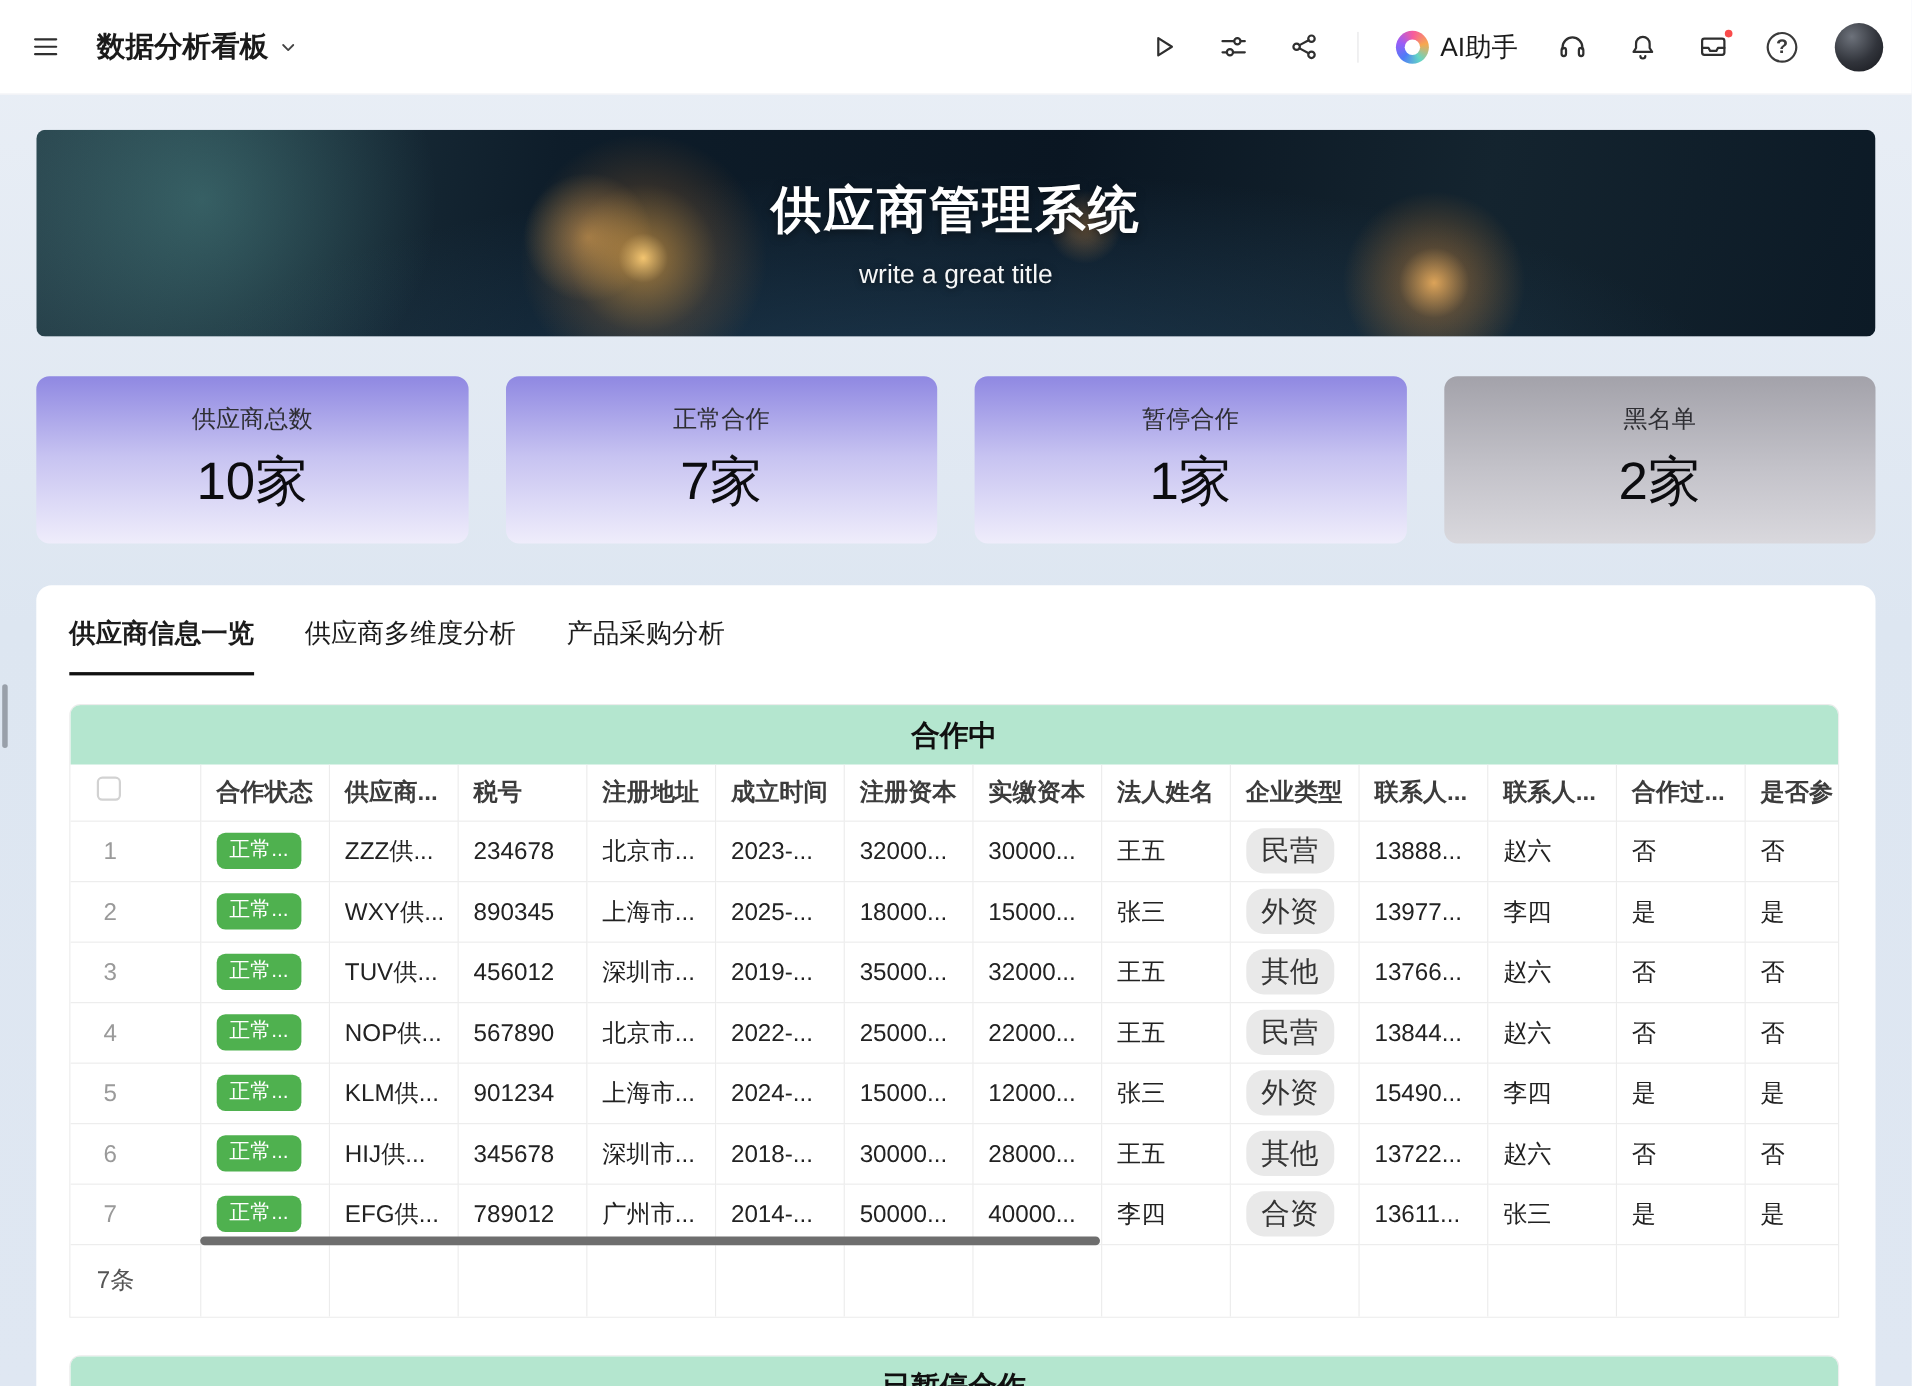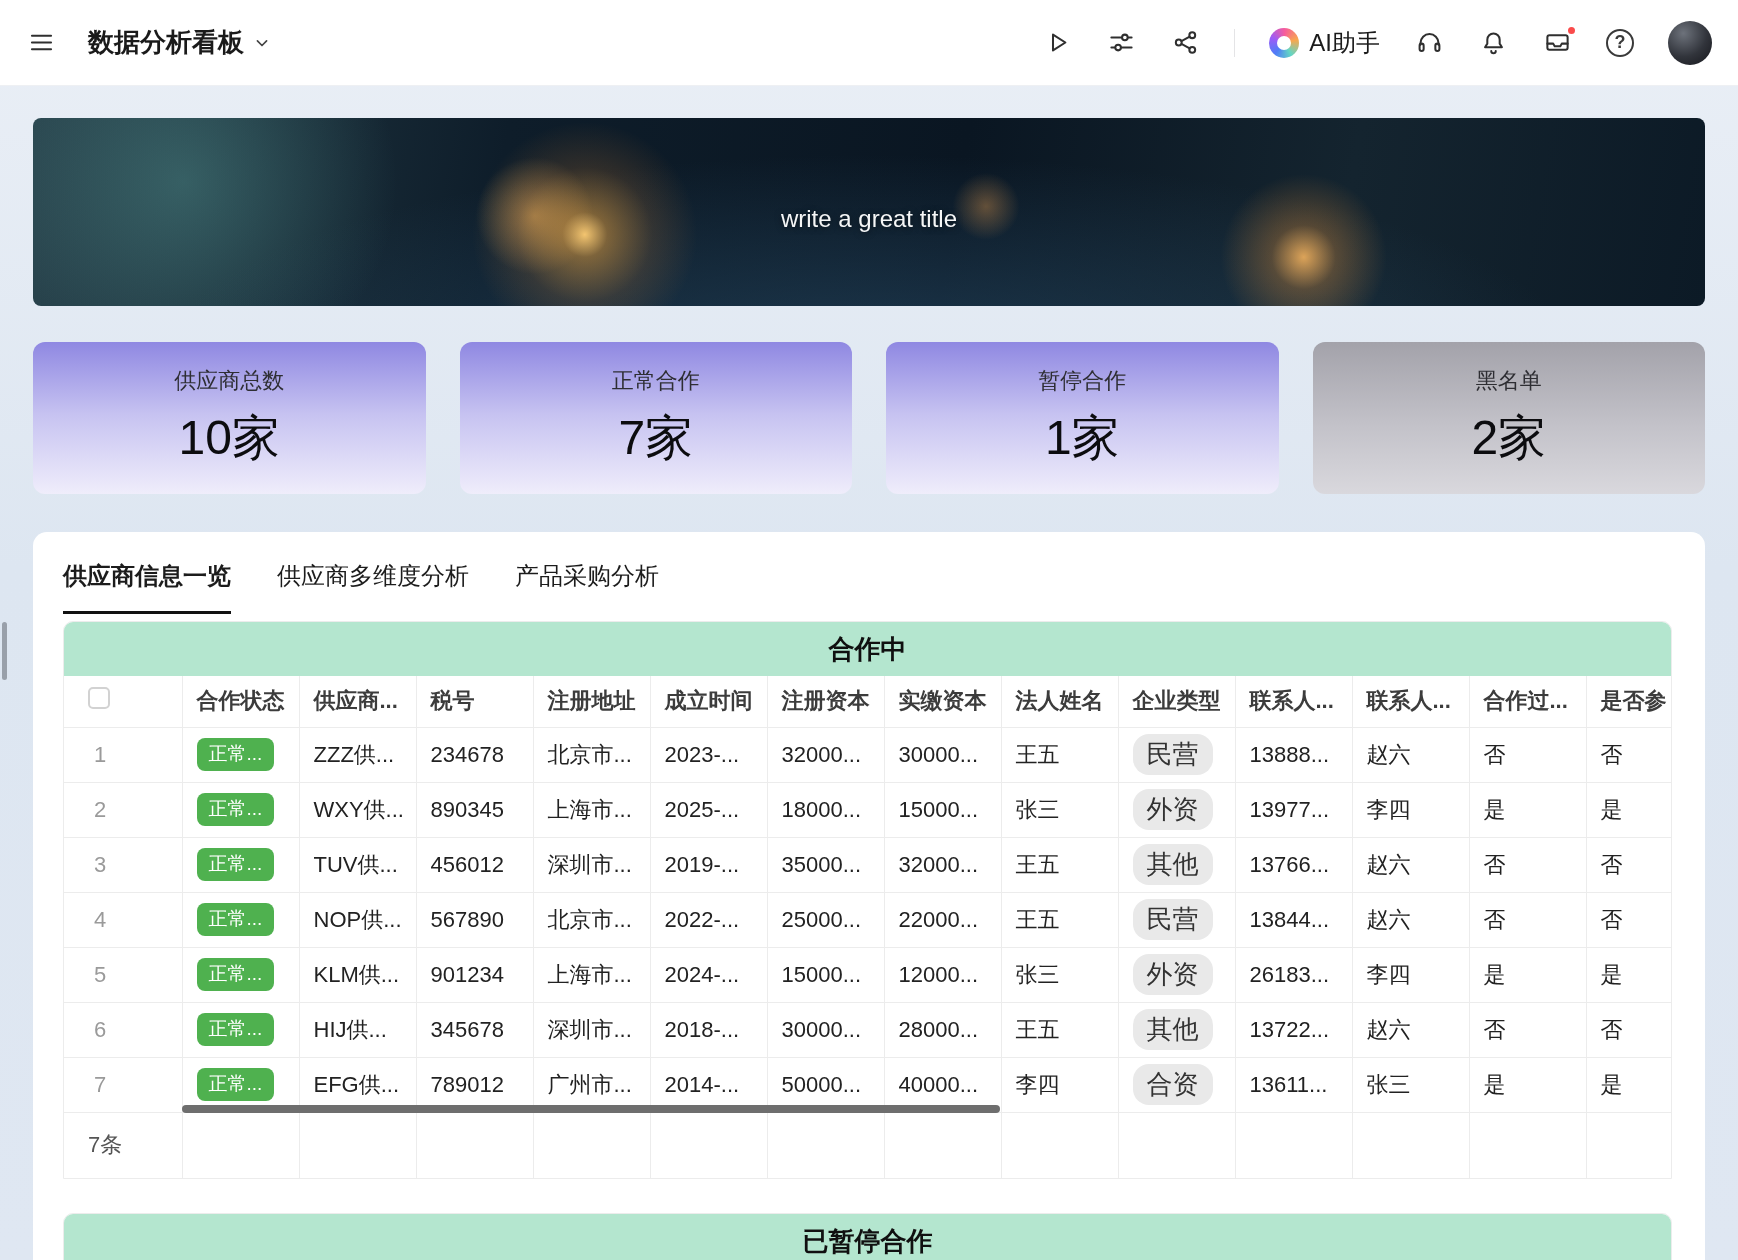--- a/index.html
+++ b/index.html
@@ -51,21 +51,21 @@
   .stat-card.purple{background:linear-gradient(180deg,var(--purple-top,#8f88e2) 0%,#c7c3f1 48%,var(--purple-bottom,#efedfb) 100%)}
   .stat-card.gray{background:linear-gradient(180deg,var(--gray-top,#a3a2aa) 0%,#c3c2c9 55%,#d9d8dd 100%)}
   .stat-label{font-size:22px;color:#2e2e33}
   .stat-value{font-size:48px;font-weight:normal;color:#0c0c0f}
   
   .panel{margin-top:38px;background:#fff;border-radius:14px 14px 0 0;padding:28px 30px 0;min-height:820px}
   .tabs{display:flex;gap:46px}
   .tab{font-size:24px;color:#1c1c1c;padding-bottom:19px;cursor:pointer;border-bottom:3px solid transparent}
   .tab.active{font-weight:bold;border-bottom-color:var(--underline,#111)}
   
-  .table-card{margin-top:7px;width:1609px;border:1px solid #ececec;border-radius:10px 10px 0 0;
+  .table-card{margin-top:26px;width:1609px;border:1px solid #ececec;border-radius:10px 10px 0 0;
     background:#fff;position:relative;overflow:hidden}
   .group-header{height:54px;background:var(--mint,#b4e6cf);display:flex;align-items:center;justify-content:center;
     font-size:26px;font-weight:bold;color:#101010}
   table{border-collapse:collapse;table-layout:fixed;width:1639px;font-size:22px}
   th{height:51px;font-weight:bold;color:#3c3c3c;text-align:left;padding:0 8px 0 14px;
     border-bottom:1px solid #ececec;border-right:1px solid #ececec;white-space:nowrap;overflow:hidden;cursor:pointer}
   td{height:55px;color:#222;padding:0 8px 0 14px;border-bottom:1px solid #ececec;border-right:1px solid #ececec;
     white-space:nowrap;overflow:hidden}
   th.c-check{padding-left:24px;cursor:default}
   td.c-num{color:#9a9a9a;padding-left:30px}
@@ -149,20 +149,21 @@
       <span class="red-dot"></span>
     </div>
     <div class="qmark">?</div>
     <div class="avatar"></div>
   </div>
 </header>
 
 <div class="content">
 
   <div class="hero">
+    <div class="hero-title">供应商管理系统</div>
     <div class="hero-sub">write a great title</div>
   </div>
 
   <div class="stats">
     <div class="stat-card purple">
       <div class="stat-label">供应商总数</div>
       <div class="stat-value">10家</div>
     </div>
     <div class="stat-card purple">
       <div class="stat-label">正常合作</div>
@@ -293,21 +294,21 @@
               <td class="c-num">5</td>
               <td><span class="pill green">正常...</span></td>
               <td>KLM供...</td>
               <td>901234</td>
               <td>上海市...</td>
               <td>2024-...</td>
               <td>15000...</td>
               <td>12000...</td>
               <td>张三</td>
               <td><span class="pill gray">外资</span></td>
-              <td>26183...</td>
+              <td>15490...</td>
               <td>李四</td>
               <td>是</td>
               <td>是</td>
             </tr>
             <tr>
               <td class="c-num">6</td>
               <td><span class="pill green">正常...</span></td>
               <td>HIJ供...</td>
               <td>345678</td>
               <td>深圳市...</td>

